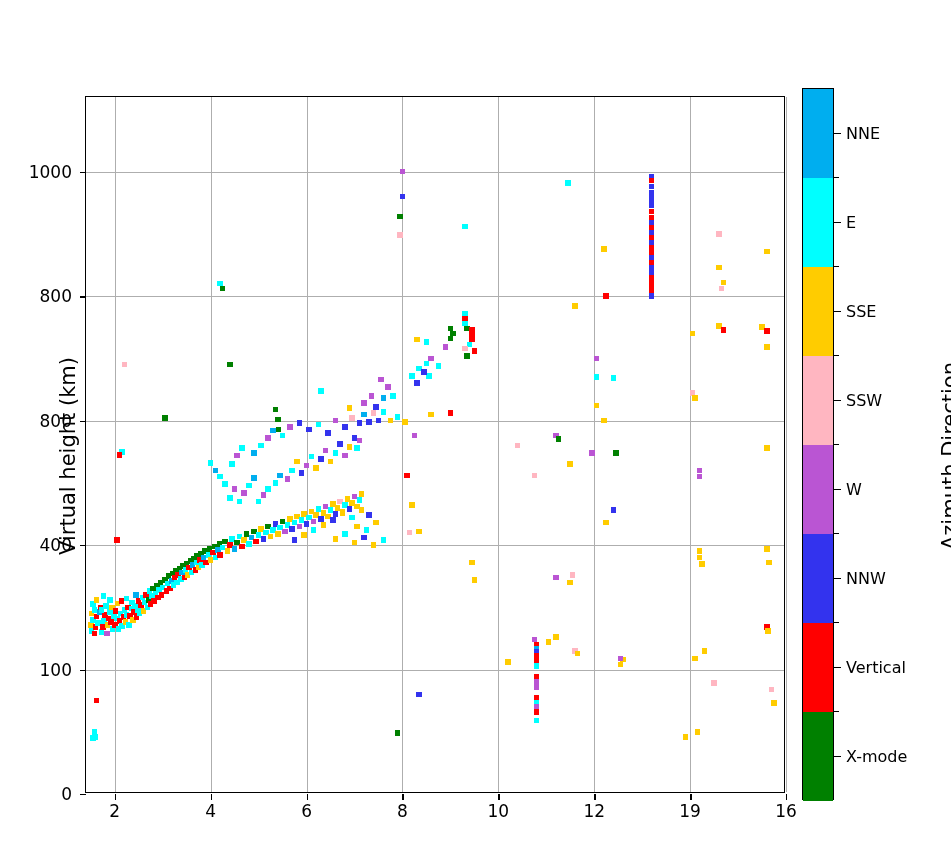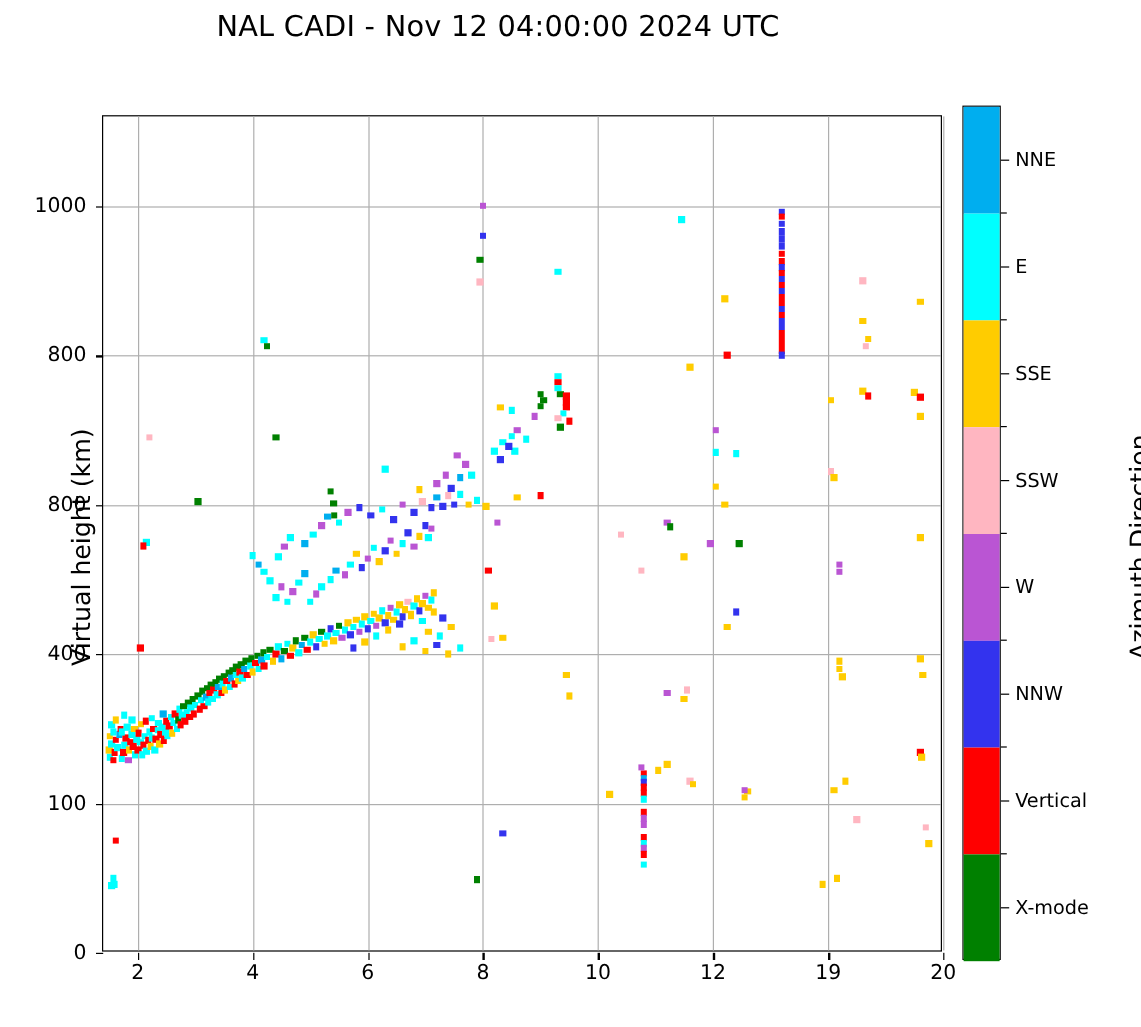--- a/index.html
+++ b/index.html
@@ -54,21 +54,20 @@
   #cbtitle{
     position:absolute;left:800px;top:444px;width:300px;text-align:center;
     font-size:21px;color:#000;transform:rotate(-90deg);transform-origin:center;
   }
 </style>
 </head>
 <body>
 
 <div id="root">
 
-  <div id="title">NAL CADI - Nov 12 04:00:00 2024 UTC</div>
 
   <div id="plot-frame">
     <div id="grid">
         <div class="gl v" style="left: 28.7671px;"></div>
         <div class="gl v" style="left: 124.658px;"></div>
         <div class="gl v" style="left: 220.548px;"></div>
         <div class="gl v" style="left: 316.438px;"></div>
         <div class="gl v" style="left: 412.329px;"></div>
         <div class="gl v" style="left: 508.219px;"></div>
         <div class="gl v" style="left: 604.11px;"></div>
@@ -513,21 +512,21 @@
         <div class="tick y" style="top: 199.143px;"></div>
         <div class="tick y" style="top: 74.6786px;"></div>
       </div>
   <div class="xlab" style="left: 28.7671px;">2</div>
       <div class="xlab" style="left: 124.658px;">4</div>
       <div class="xlab" style="left: 220.548px;">6</div>
       <div class="xlab" style="left: 316.438px;">8</div>
       <div class="xlab" style="left: 412.329px;">10</div>
       <div class="xlab" style="left: 508.219px;">12</div>
       <div class="xlab" style="left: 604.11px;">19</div>
-      <div class="xlab" style="left: 700px;">20</div>
+      <div class="xlab" style="left: 700px;">16</div>
       <div class="ylab" style="top: 697px;">0</div>
       <div class="ylab" style="top: 572.536px;">100</div>
       <div class="ylab" style="top: 448.071px;">400</div>
       <div class="ylab" style="top: 323.607px;">800</div>
       <div class="ylab" style="top: 199.143px;">800</div>
       <div class="ylab" style="top: 74.6786px;">1000</div>
     </div>
 
   <div id="ytitle">Virtual height (km)</div>
 

